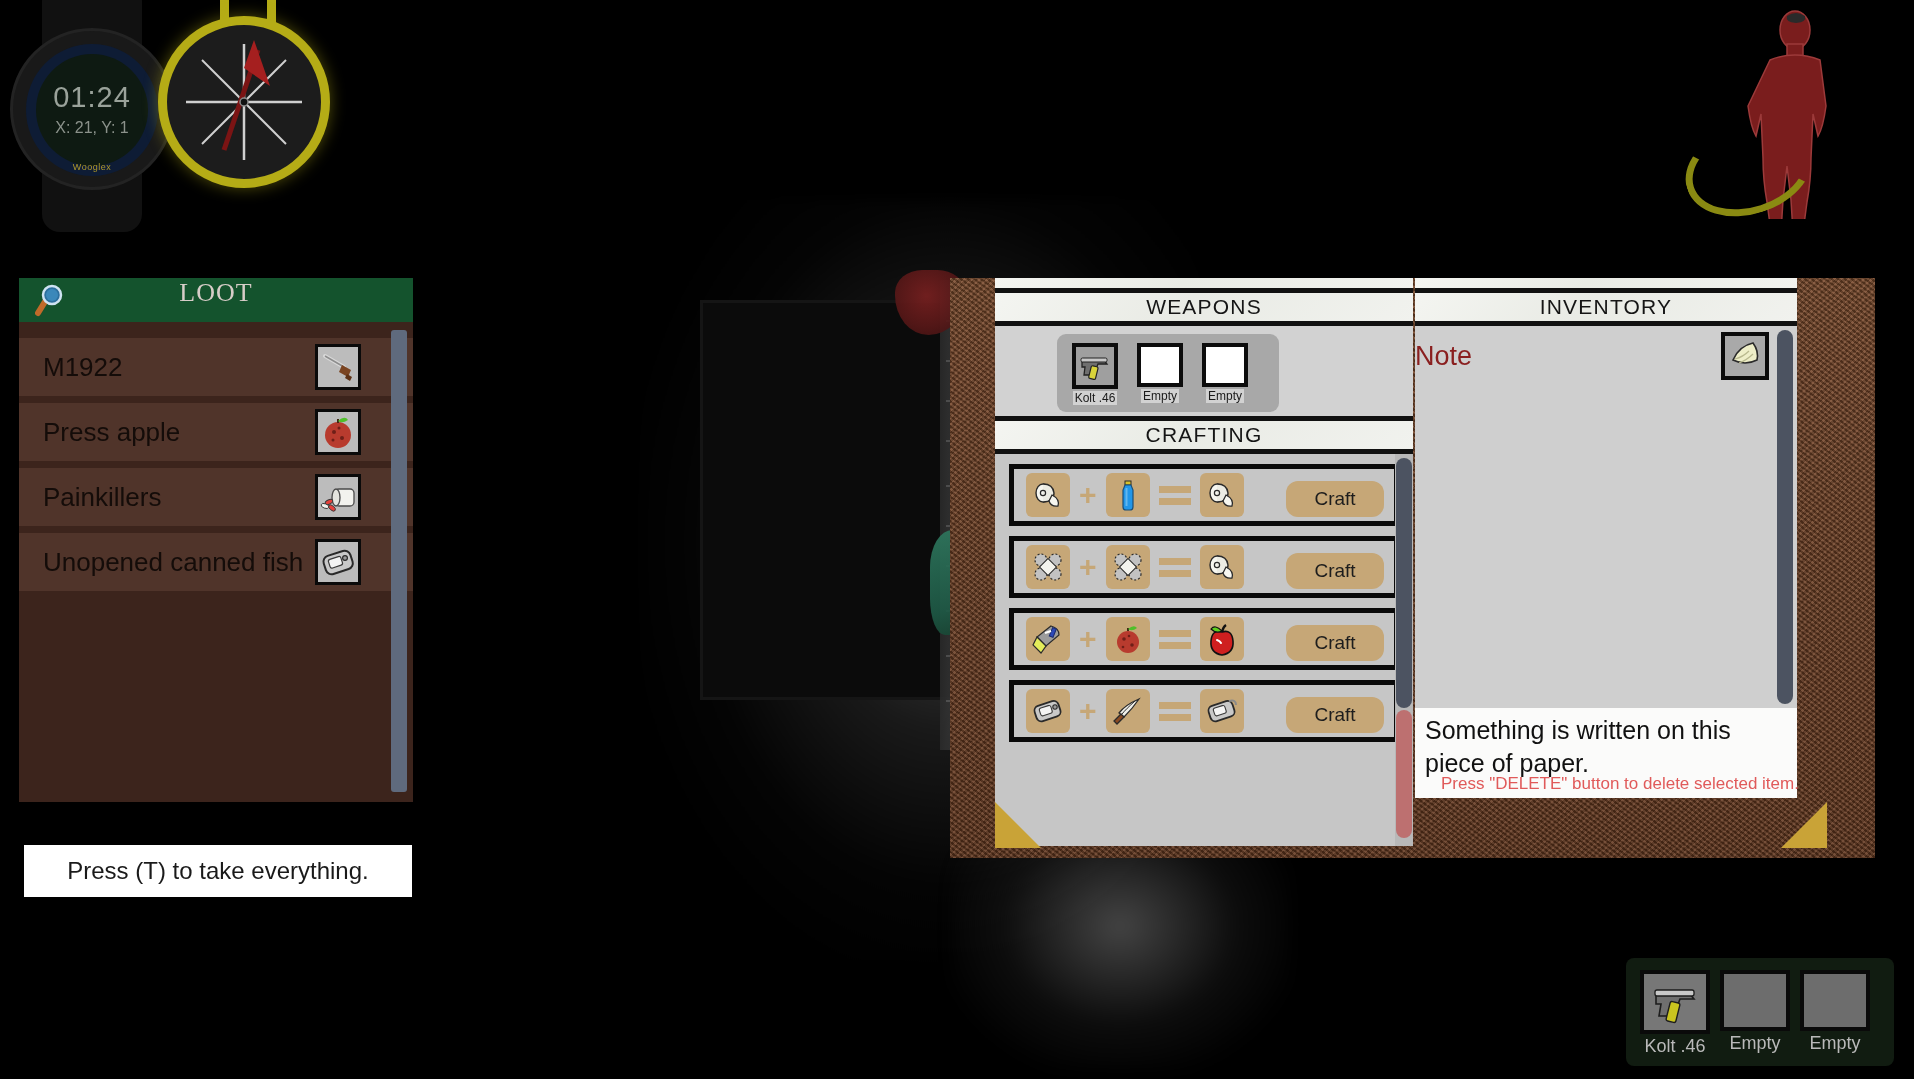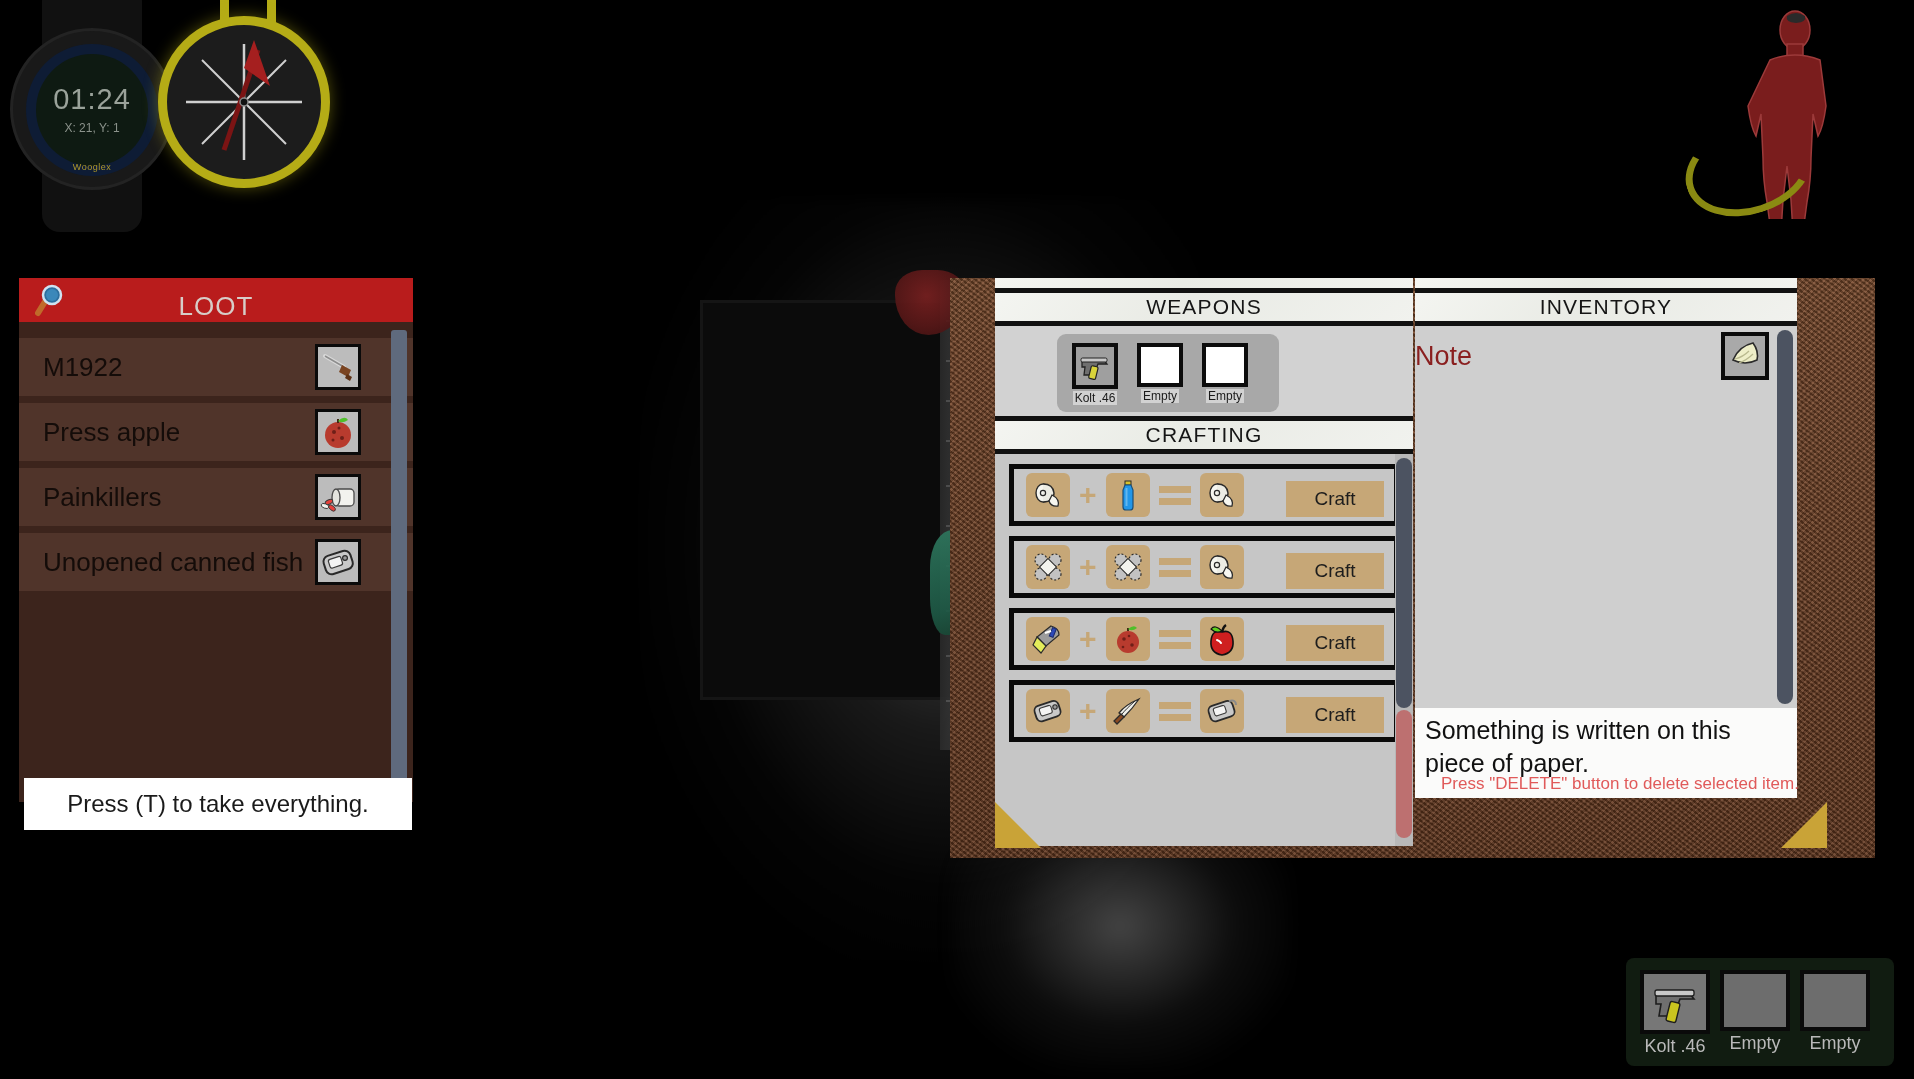--- a/index.html
+++ b/index.html
@@ -46,55 +46,55 @@
     opacity: .9;
   }
 
   
   .watch { position: absolute; left: 4px; top: -16px; width: 176px; height: 248px; }
   .watch-strap { position:absolute; left: 38px; top: 0; width: 100px; height: 248px; background:#111; border-radius: 18px; }
   .watch-body { position:absolute; left: 6px; top: 44px; width: 164px; height: 162px; background:#191919; border-radius: 50%; border:3px solid #232323; }
   .watch-bezel { position:absolute; left: 22px; top: 60px; width: 132px; height: 132px; border-radius:50%; background:#0e1c35; }
   .watch-face  { position:absolute; left: 32px; top: 70px; width: 112px; height: 112px; border-radius:50%; background:#0e1a12; display:flex; flex-direction:column; align-items:center; justify-content:center; }
   .watch-time { font-size: 29px; color:#9aa29a; letter-spacing: 1px; line-height: 1; }
-  .watch-coords { font-size: 12px; color:#8b928b; margin-top: 7px; }
+  .watch-coords { font-size: 16px; color:#8b928b; margin-top: 7px; }
   .watch-brand { position:absolute; left:0; right:0; top: 178px; text-align:center; font-size: 9px; color:#b09a28; letter-spacing:.5px; }
 
   
   .compass { position:absolute; left: 158px; top: -12px; width: 178px; height: 195px; }
   .compass-ring-top { position:absolute; left: 62px; top: -6px; width: 56px; height: 52px; border: 9px solid #b5ac16; border-radius: 14px 14px 0 0; border-bottom: none; }
   .compass-body { position:absolute; left: 0px; top: 28px; width: 172px; height: 172px; border-radius:50%; background:#1c1c1c; border: 9px solid #b5ac16; box-shadow: 0 0 16px rgba(181,172,22,.45); }
 
   
   .loot-panel {
     position:absolute; left: 18px; top: 277px; width: 396px; height: 524px;
     background: #4a2e23;
     border: 1px solid #000;
   }
   .loot-header {
-    height: 44px; background:#b91c1c; display:flex; align-items:flex-end; justify-content:center; position:relative;
+    height: 44px; background:#14532d; display:flex; align-items:flex-start; justify-content:center; position:relative;font-family:Liberation Serif, serif;
   }
   .loot-title { color:#d7cdc8; font-size: 26px; letter-spacing: 1px; }
   .magnifier { position:absolute; left: 16px; top: 6px; width: 34px; height: 34px; }
   .loot-list { position:relative; height: 480px; background:#3c241c; padding-top: 16px; }
   .loot-row {
     position: relative; height: 58px; margin-bottom: 7px;
     background:#50342a; display:flex; align-items:center; padding-left: 24px;
   }
   .loot-row-label { color:#140c09; font-size: 26px; }
   .loot-row-icon {
     position:absolute; right: 52px; top: 6px; width: 46px; height: 46px;
     background:#bcbcbc; border: 3px solid #0a0a0a;
     display:flex; align-items:center; justify-content:center;
   }
   .loot-scroll { position:absolute; right: 6px; top: 8px; width: 16px; height: 462px; background:#5f6a7d; border-radius: 3px; }
 
   
   .take-tip {
-    position:absolute; left: 24px; top: 778px; width: 388px; height: 52px;
+    position:absolute; left: 24px; top: 845px; width: 388px; height: 52px;
     background:#fff; display:flex; align-items:center; justify-content:center;
     color:#1a1a1a; font-size: 24px;
   }
 
   
   .invwin { position:absolute; left: 950px; top: 278px; width: 925px; height: 580px; background:#6b4027; }
   .invwin .wood {
     position:absolute; inset:0;
     background:
       repeating-linear-gradient(37deg, rgba(0,0,0,.22) 0 2px, rgba(255,255,255,.07) 2px 4px),
@@ -127,21 +127,21 @@
     position:relative; height: 62px; margin-bottom: 10px;
     border: 5px solid #0a0a0a; background:#c6c6c6;
     display:flex; align-items:center; padding-left: 12px; gap: 9px;
   }
   .ing { width: 44px; height: 44px; background:#c6a777; border-radius: 6px; display:flex; align-items:center; justify-content:center; }
   .plus { color:#c6a777; font-size: 30px; font-weight: bold; line-height: 1; }
   .eq { display:flex; flex-direction:column; gap: 5px; }
   .eq i { display:block; width: 32px; height: 7px; background:#c6a777; }
   .craft-btn {
     position:absolute; right: 10px; top: 12px; width: 98px; height: 36px;
-    background:#c6a777; border-radius: 0; display:flex; align-items:center; justify-content:center;
+    background:#c6a777; border-radius: 12px; display:flex; align-items:center; justify-content:center;
     color:#1d1d1d; font-size: 19px;
   }
   .craft-scroll-track { position:absolute; right: 0px; top: 0px; width: 18px; height: 392px; background:#b8b8b8; }
   .craft-scroll-thumb { position:absolute; right: 1px; top: 4px; width: 16px; height: 250px; background:#4c5361; border-radius: 8px; }
   .craft-scroll-thumb2 { position:absolute; right: 1px; top: 256px; width: 16px; height: 128px; background:#bd7070; border-radius: 8px; }
 
   .inv-body { background:#cfcfcf; position:relative; height: 382px; }
   .inv-row { position:relative; height: 60px; display:flex; align-items:center; }
   .inv-row-label { font-size: 27px; color:#8a1f1f; }
   .inv-row-icon { position:absolute; right: 28px; top: 6px; width: 48px; height: 48px; background:#a9a9a9; border: 4px solid #0b0b0b; display:flex; align-items:center; justify-content:center; }

